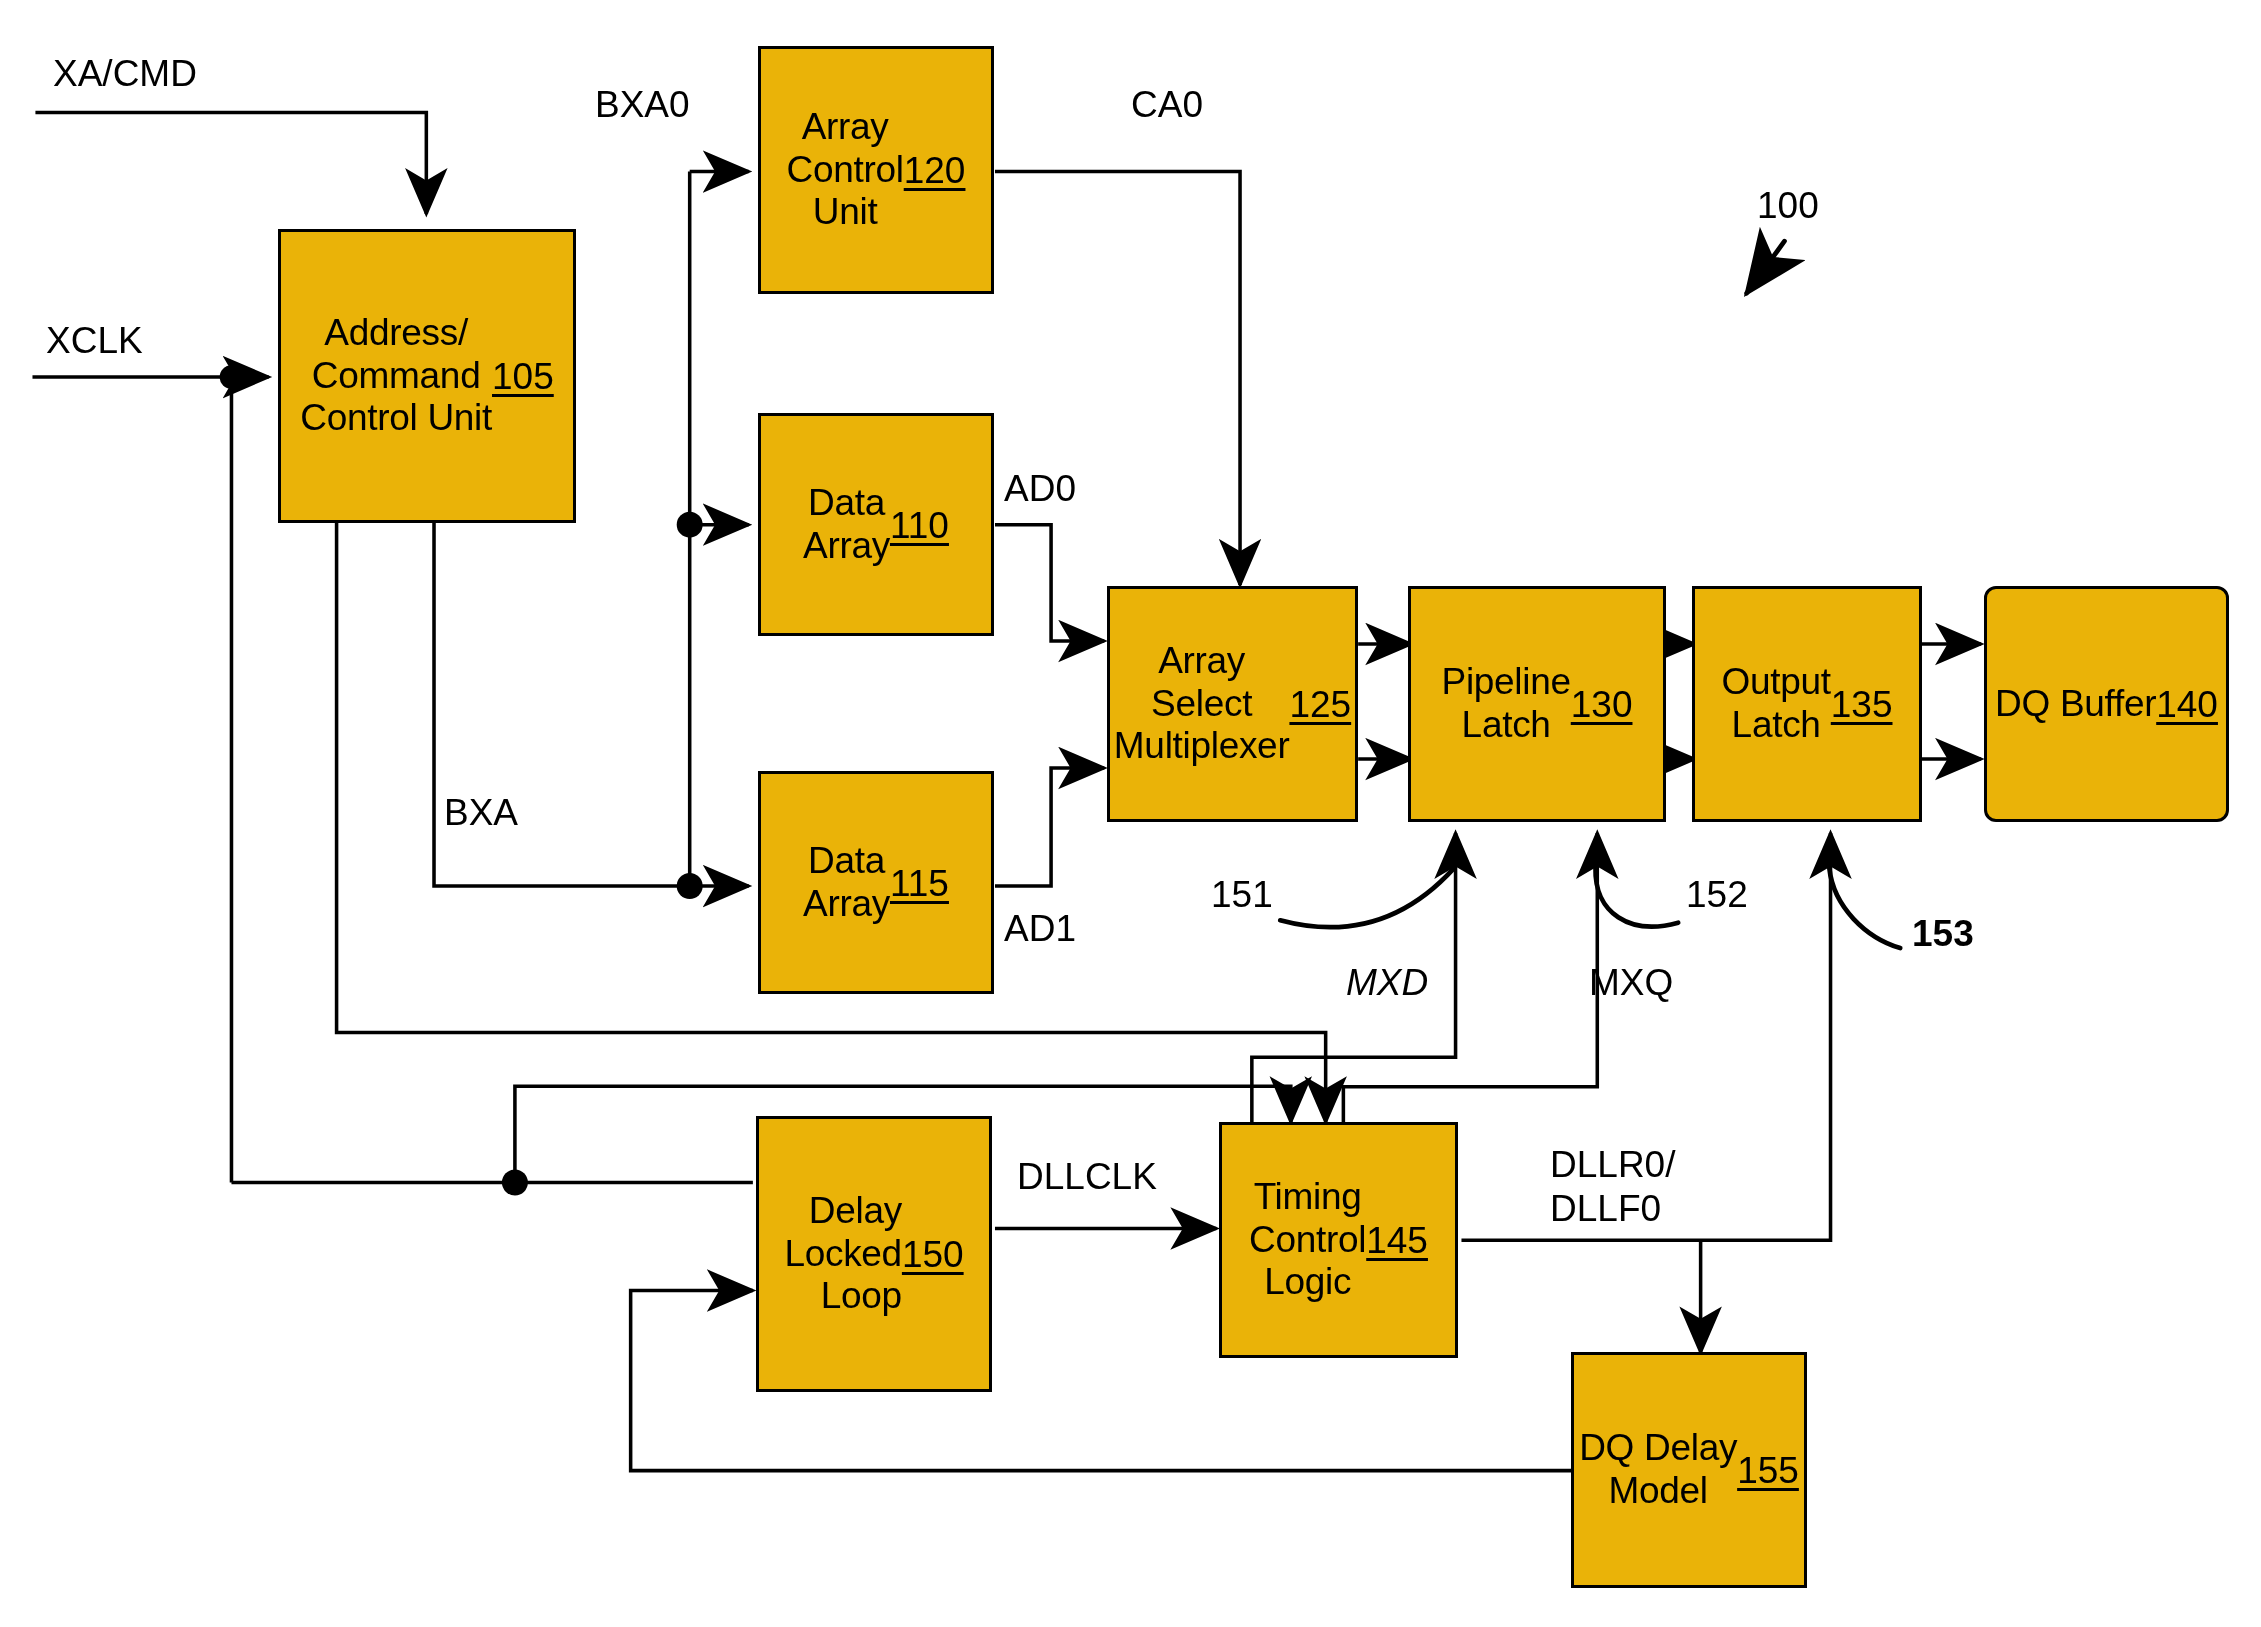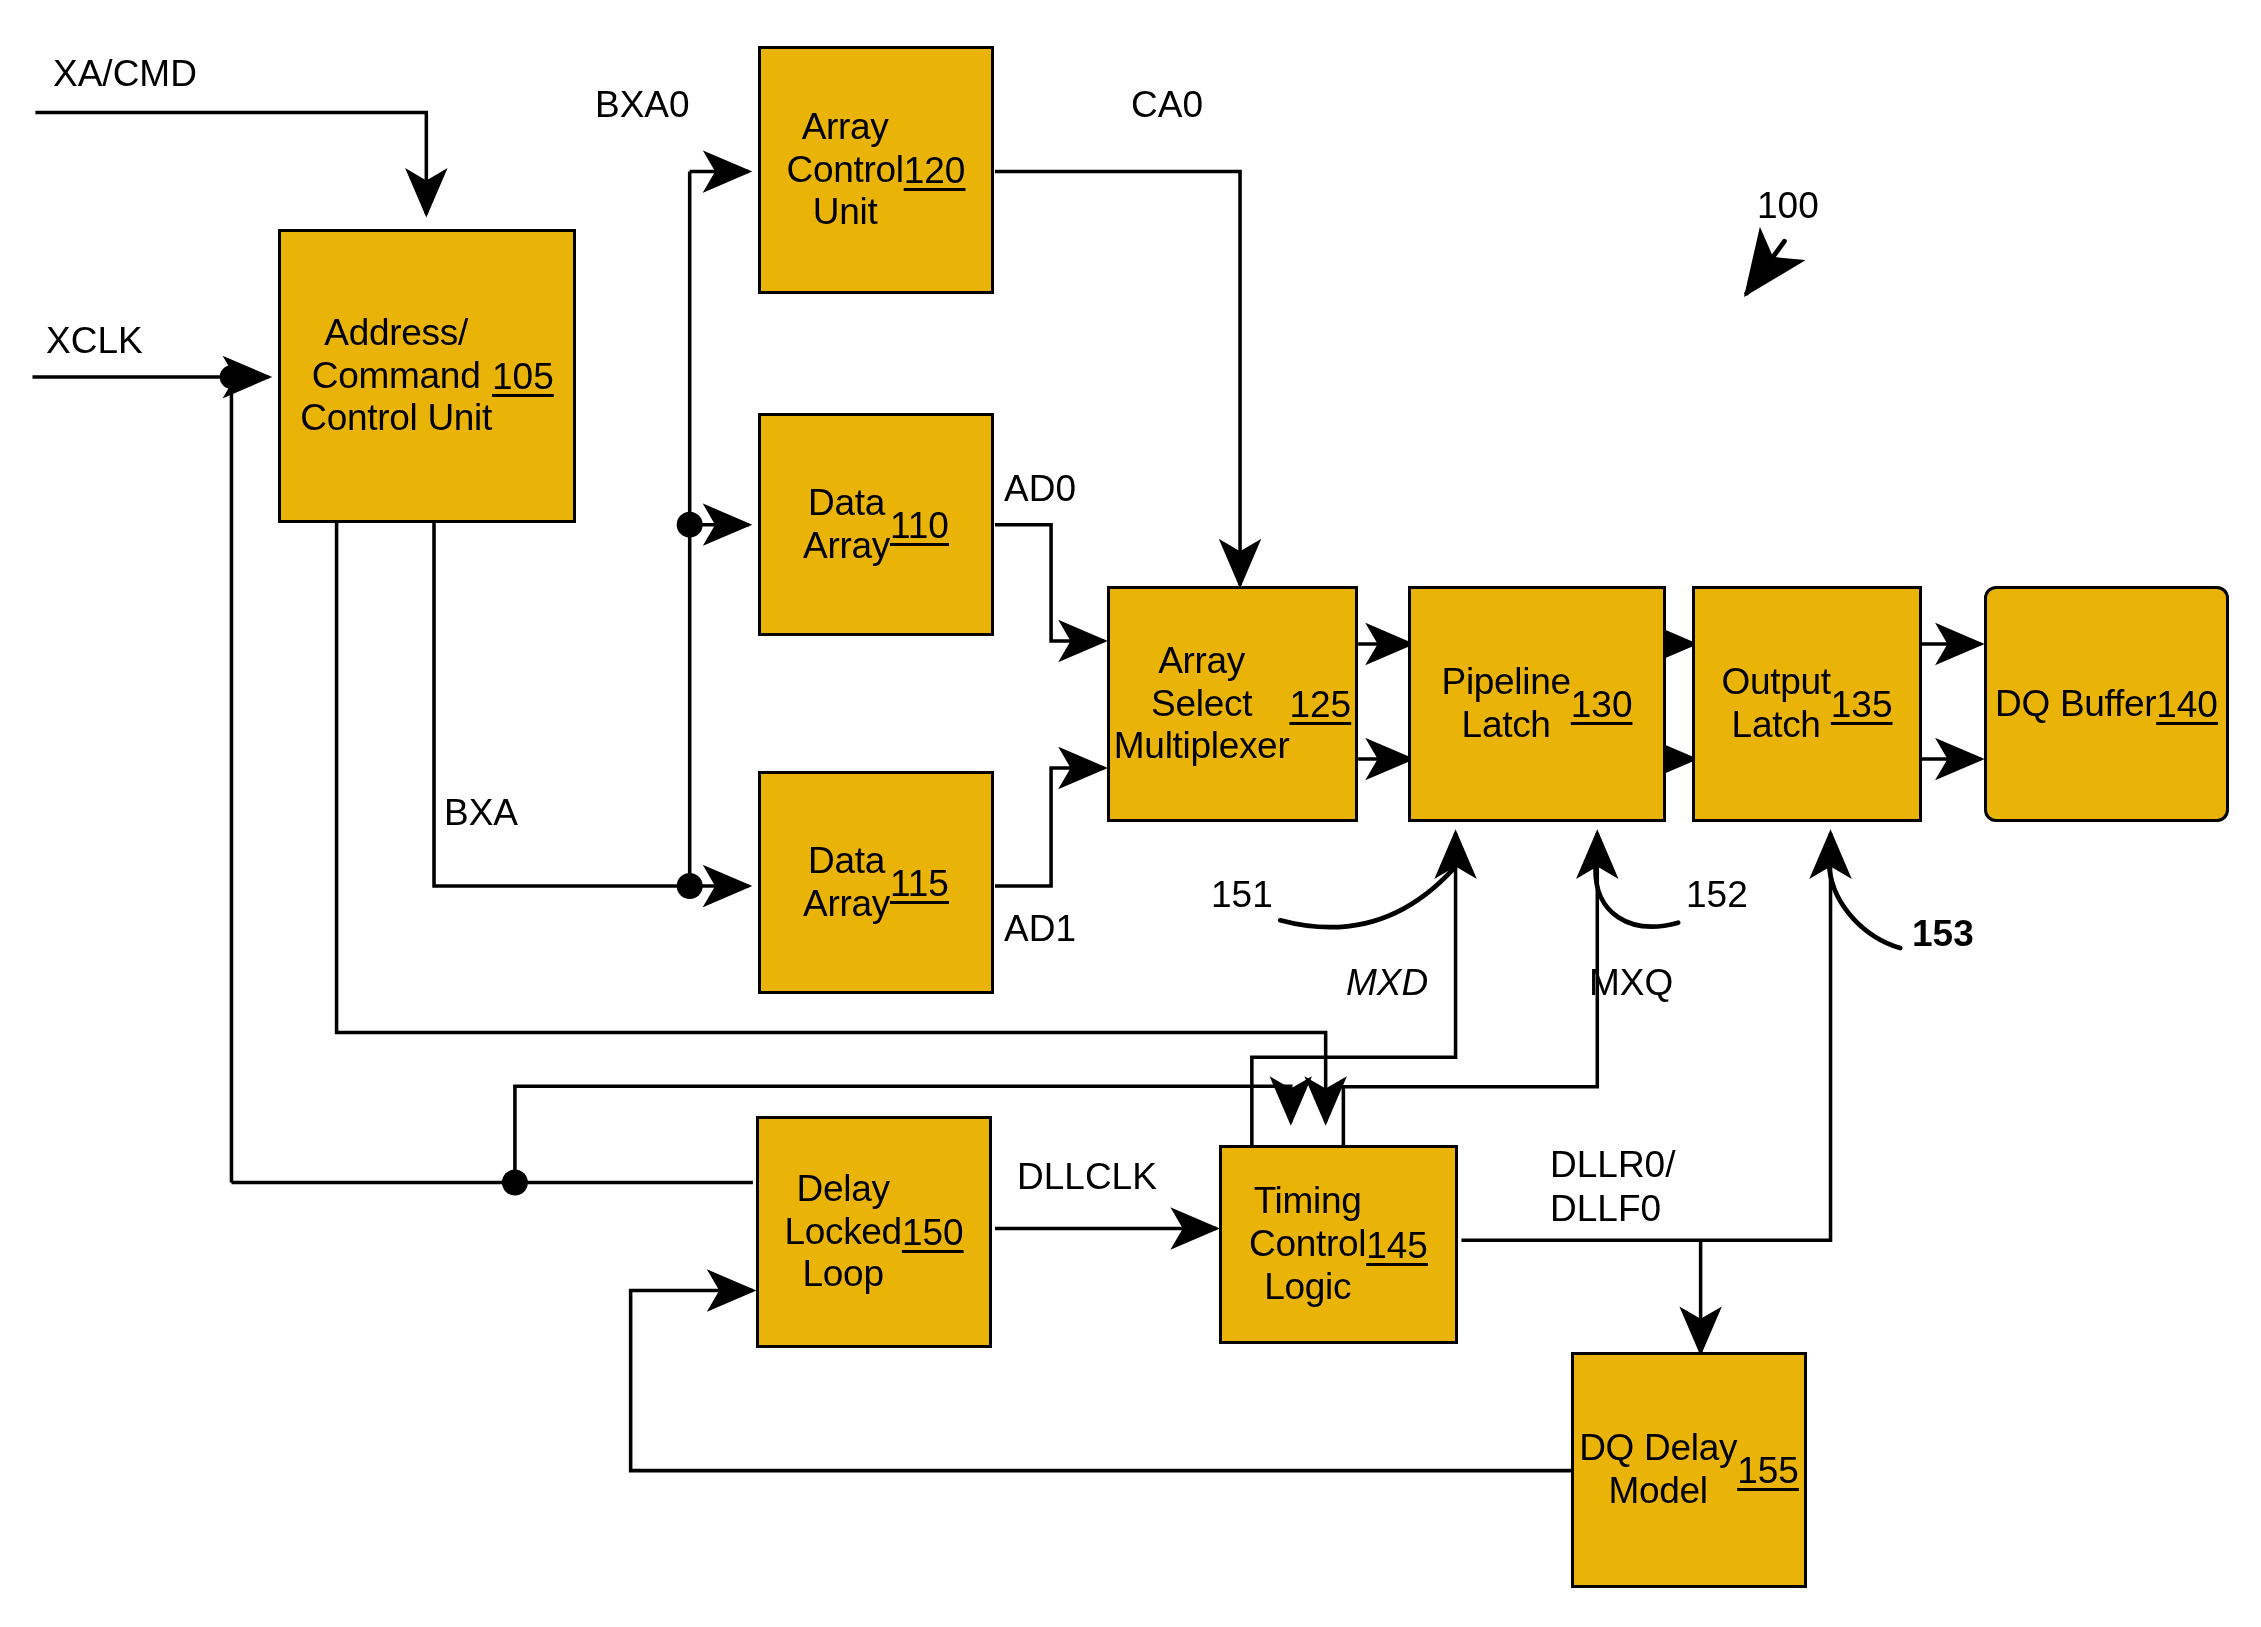--- a/index.html
+++ b/index.html
@@ -189,28 +189,28 @@
     <div class="title">Output
 Latch</div>
     <div class="refnum">135</div>
   </div>
 
   <div class="blk" style="left:1984px; top:586px; width:245px; height:236px;border-radius:12px;">
     <div class="title">DQ Buffer</div>
     <div class="refnum">140</div>
   </div>
 
-  <div class="blk" style="left:756px; top:1116px; width:236px; height:232px;">
+  <div class="blk" style="left:756px; top:1116px; width:236px; height:276px;text-align:right;">
     <div class="title">Delay
 Locked
 Loop</div>
     <div class="refnum">150</div>
   </div>
 
-  <div class="blk" style="left:1219px; top:1145px; width:239px; height:199px;">
+  <div class="blk" style="left:1219px; top:1122px; width:239px; height:236px;">
     <div class="title">Timing
 Control
 Logic</div>
     <div class="refnum">145</div>
   </div>
 
   <div class="blk" style="left:1571px; top:1352px; width:236px; height:236px;">
     <div class="title">DQ Delay
 Model</div>
     <div class="refnum">155</div>

